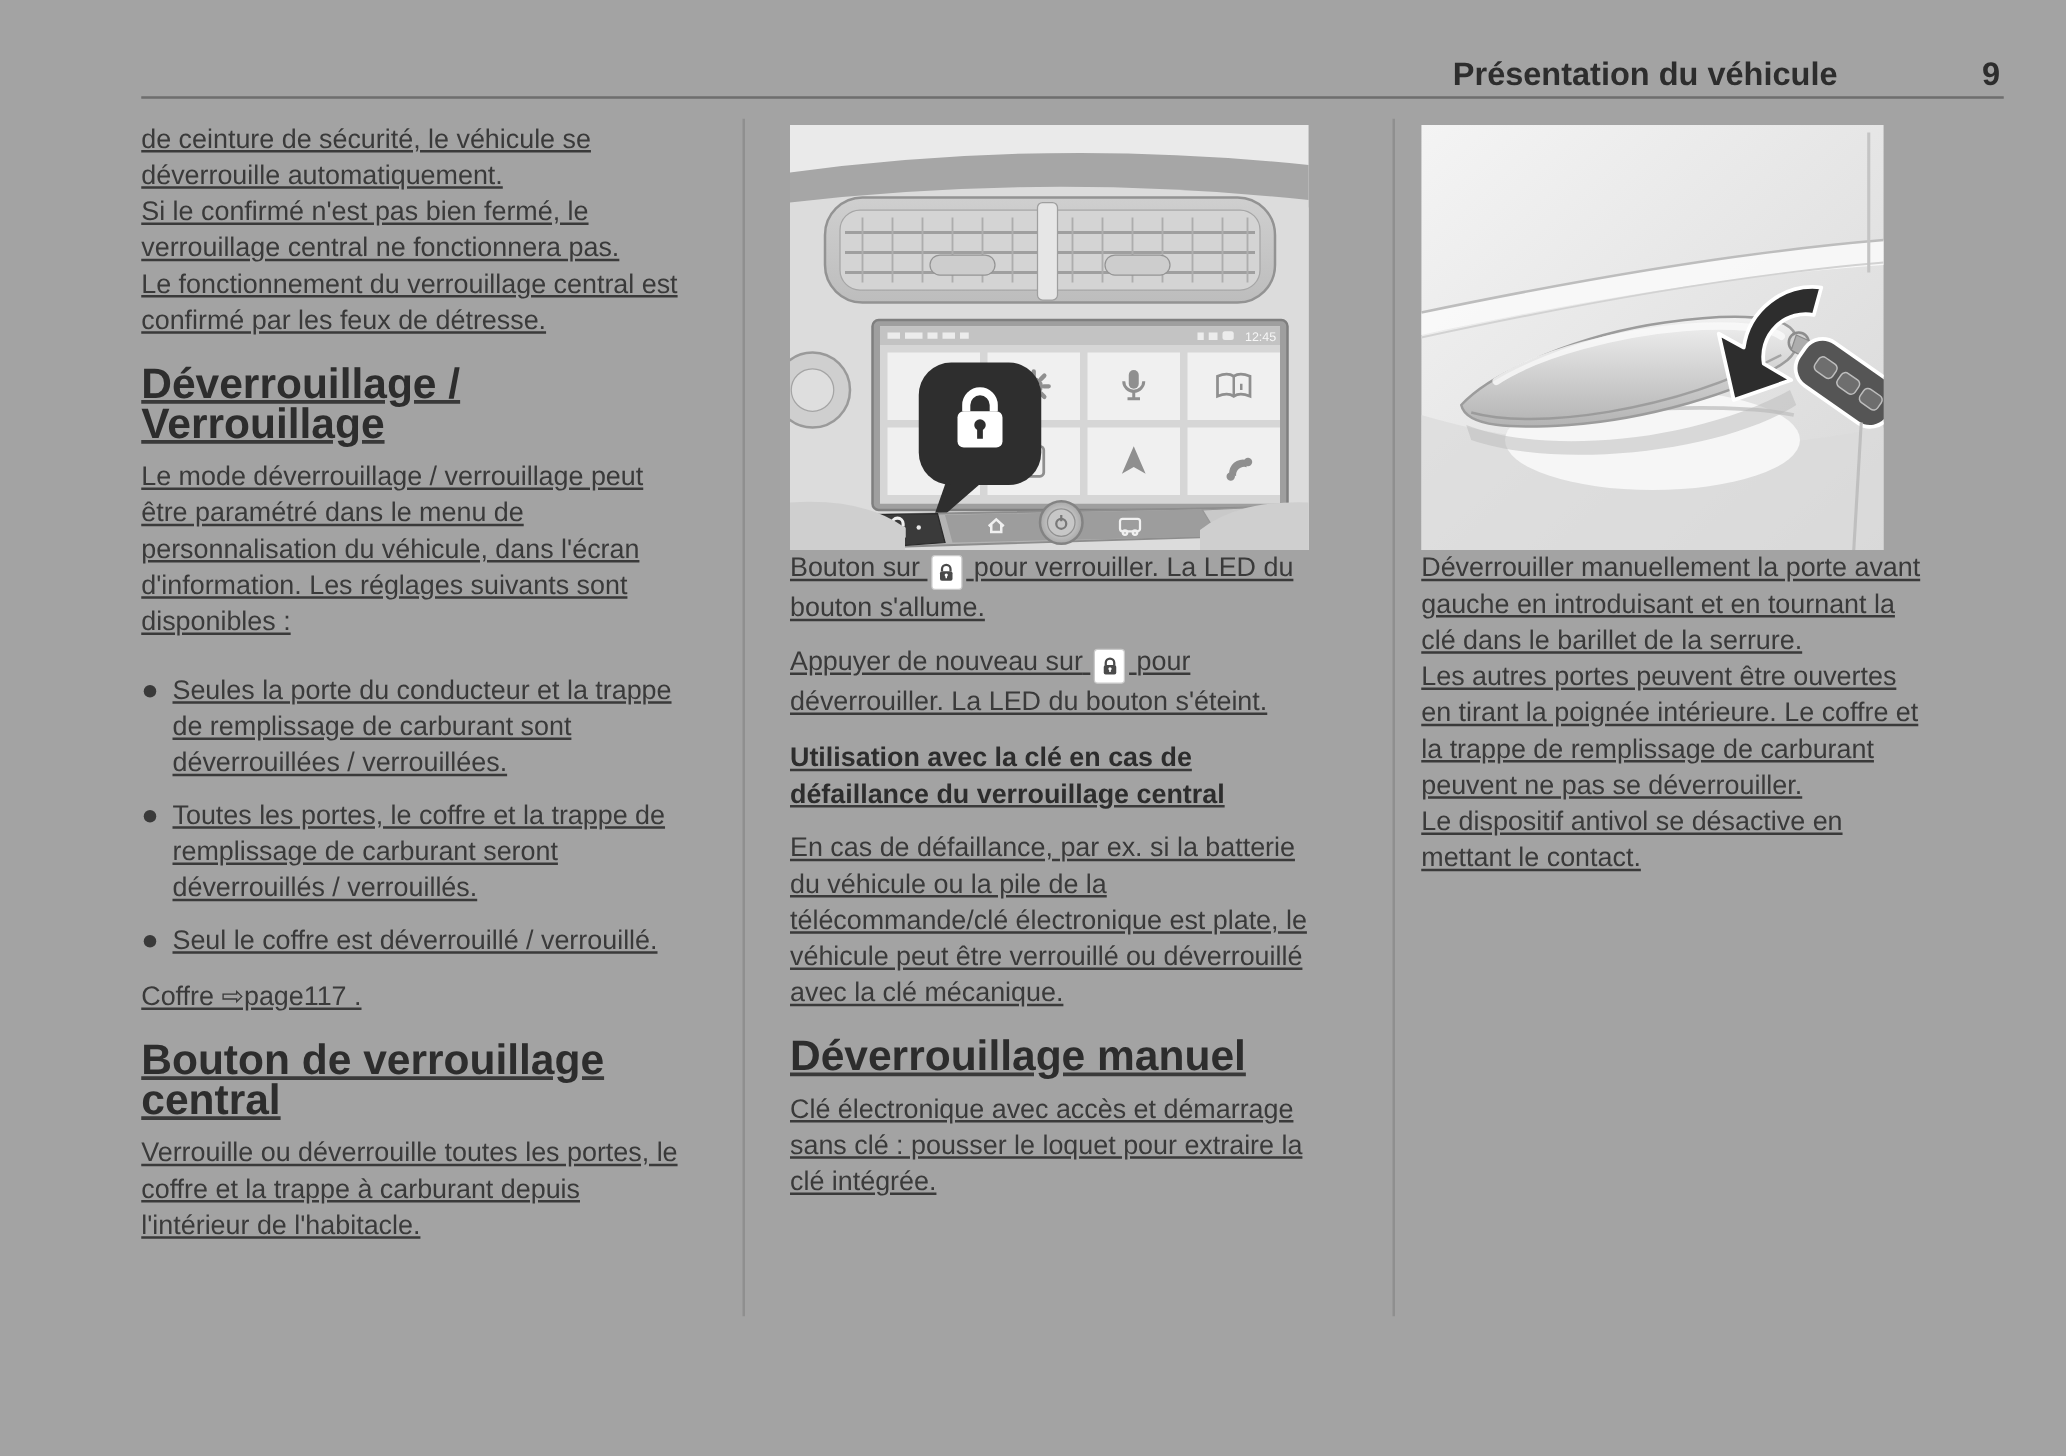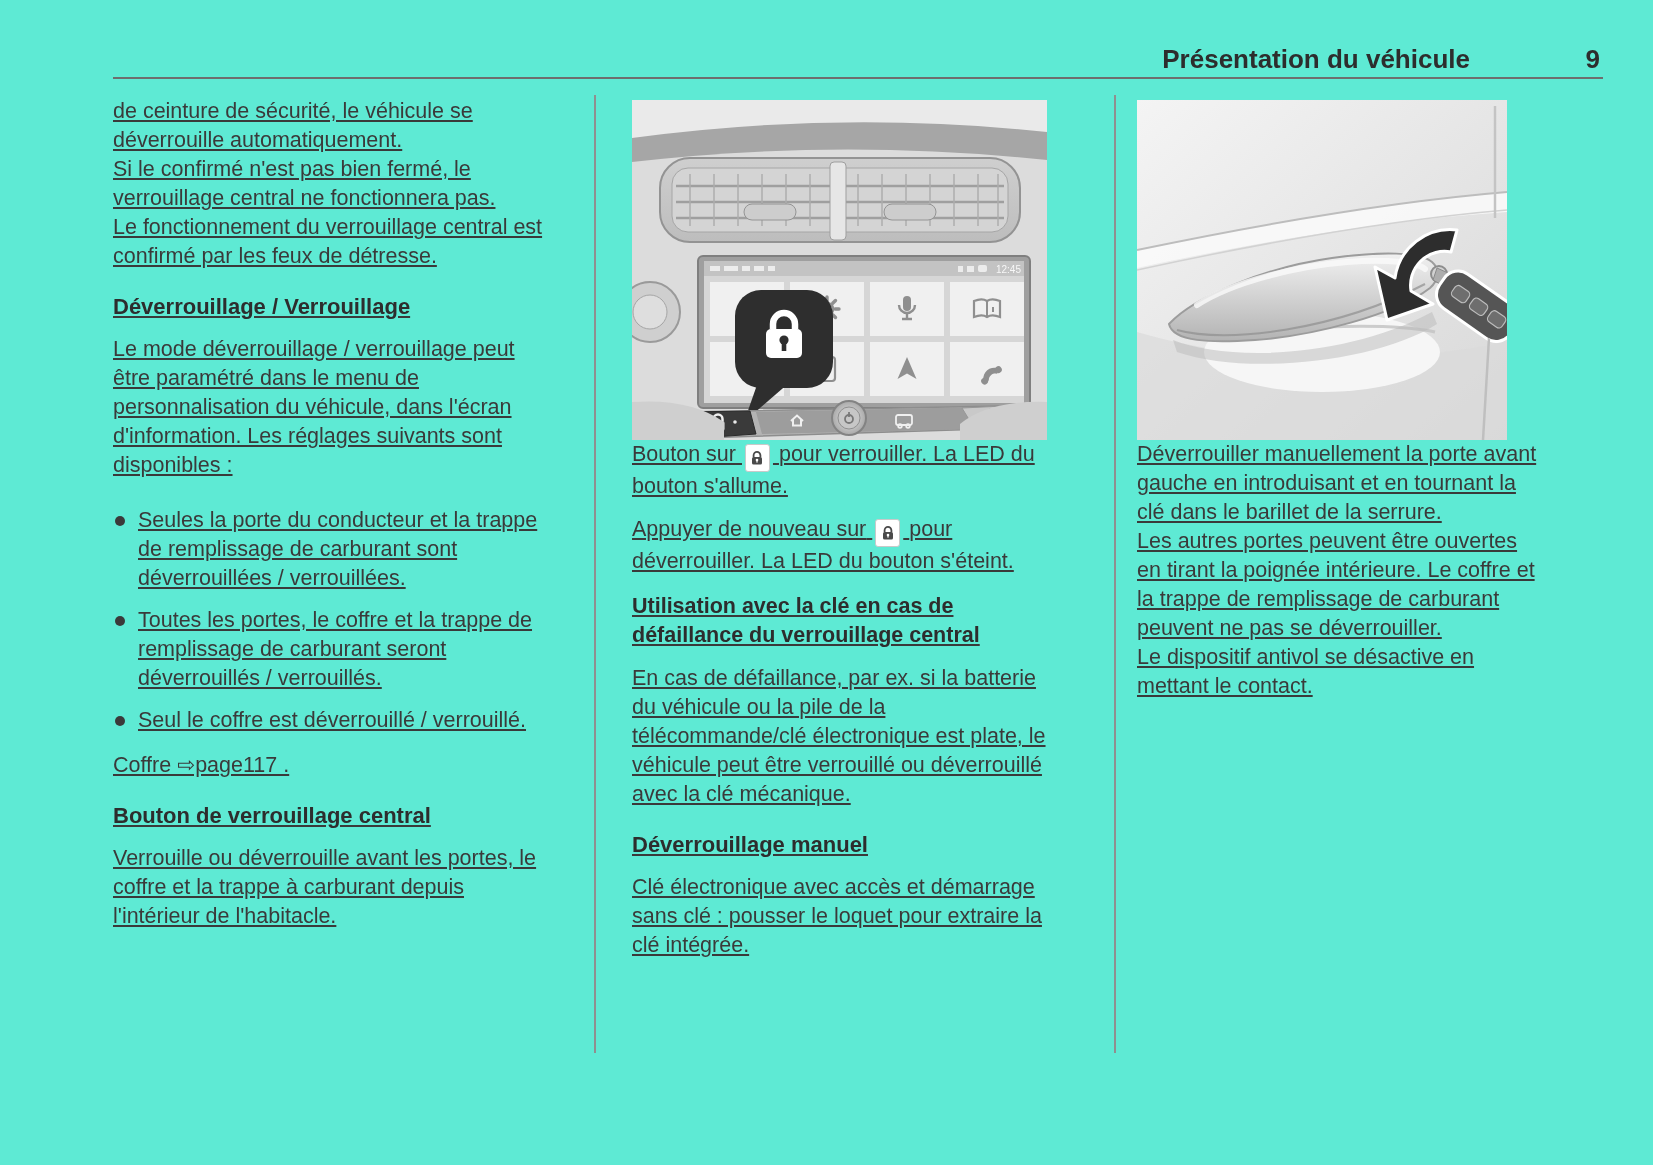--- a/index.html
+++ b/index.html
@@ -1,34 +1,34 @@
 <!DOCTYPE html>
 <html><head>
 <meta charset="utf-8">
 <style>
   html,body { margin:0; padding:0; background:#ffffff; }
   .page {
-    position:relative; width:1653px; height:1165px; background:#5eead4;
+    position:relative; width:1653px; height:1165px; background:#a3a3a3;
     font-family:"Liberation Sans", sans-serif; color:#3a3a3a; overflow:hidden;
   }
   .header-title { position:absolute; top:44px; right:183px; font-size:26px; font-weight:bold; color:#2d2d2d; white-space:nowrap; }
   .page-number  { position:absolute; top:44px; right:53px;  font-size:26px; font-weight:bold; color:#2d2d2d; }
   .header-rule  { position:absolute; left:113px; top:77px; width:1490px; height:2px; background:#6e6e6e; }
 
   .vdiv { position:absolute; top:95px; height:958px; width:2px; background:#8f8f8f; }
   .vdiv1 { left:594px; } .vdiv2 { left:1114px; }
 
   .col { position:absolute; top:97px; font-size:21.5px; line-height:29px;text-decoration:underline; }
   .col1 { left:113px; width:437px; }
   .col2 { left:632px; width:423px; }
   .col3 { left:1137px; width:403px; }
 
   .sentence { display:block; }
   p.para { margin:0 0 14px 0; }
-  .head { font-size:22px; line-height:32px; font-weight:bold; color:#2d2d2d; margin:20px 0 12px 0; }
+  .head { font-size:34px; line-height:32px; font-weight:bold; color:#2d2d2d; margin:20px 0 12px 0; }
   .subhead { font-weight:bold; color:#2d2d2d; margin:16px 0 14px 0; }
 
   ul.bullets { list-style:none; margin:26px 0 16px 0; padding:0; }
   ul.bullets li { position:relative; padding-left:25px; margin:0 0 13px 0; }
   ul.bullets li::before { content:""; position:absolute; left:2px; top:10px; width:10px; height:10px; border-radius:50%; background:#3a3a3a; }
 
   .refs { margin:10px 0 0 0; }
 
   figure.fig { margin:3px 0 0 0; }
   .fig2 { margin-left:5px; margin-bottom:48px; }
@@ -67,21 +67,21 @@
       <li>Seules la porte du conducteur et la trappe de remplissage de carburant sont déverrouillées / verrouillées.</li>
       <li>Toutes les portes, le coffre et la trappe de remplissage de carburant seront déverrouillés / verrouillés.</li>
       <li>Seul le coffre est déverrouillé / verrouillé.</li>
     </ul>
 
     <div class="refs">
       <span class="sentence">Coffre ⇨page117 .</span>
     </div>
 
     <div class="head">Bouton de verrouillage central</div>
-    <p class="para">Verrouille ou déverrouille avant les portes, le coffre et la trappe à carburant depuis l'intérieur de l'habitacle.</p>
+    <p class="para">Verrouille ou déverrouille toutes les portes, le coffre et la trappe à carburant depuis l'intérieur de l'habitacle.</p>
   </div>
 
   <div class="col col2">
 
     <figure class="fig fig2">
       <svg width="415" height="340" viewBox="0 0 415 340">
         <defs>
           <radialGradient id="gKnob">
               <stop offset="0" stop-color="#e9e9e9"></stop>
               <stop offset="1" stop-color="#a9a9a9"></stop>

